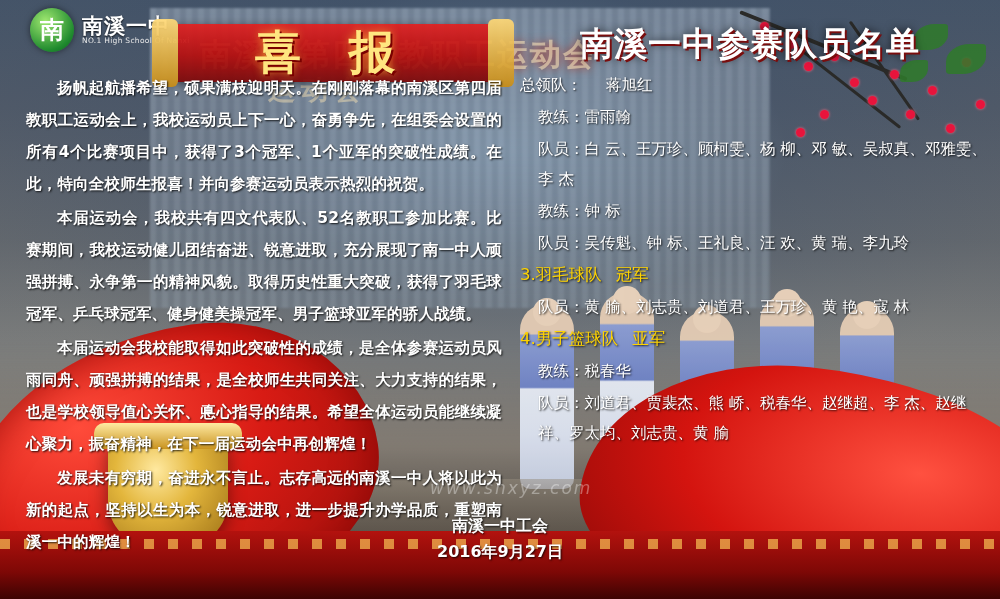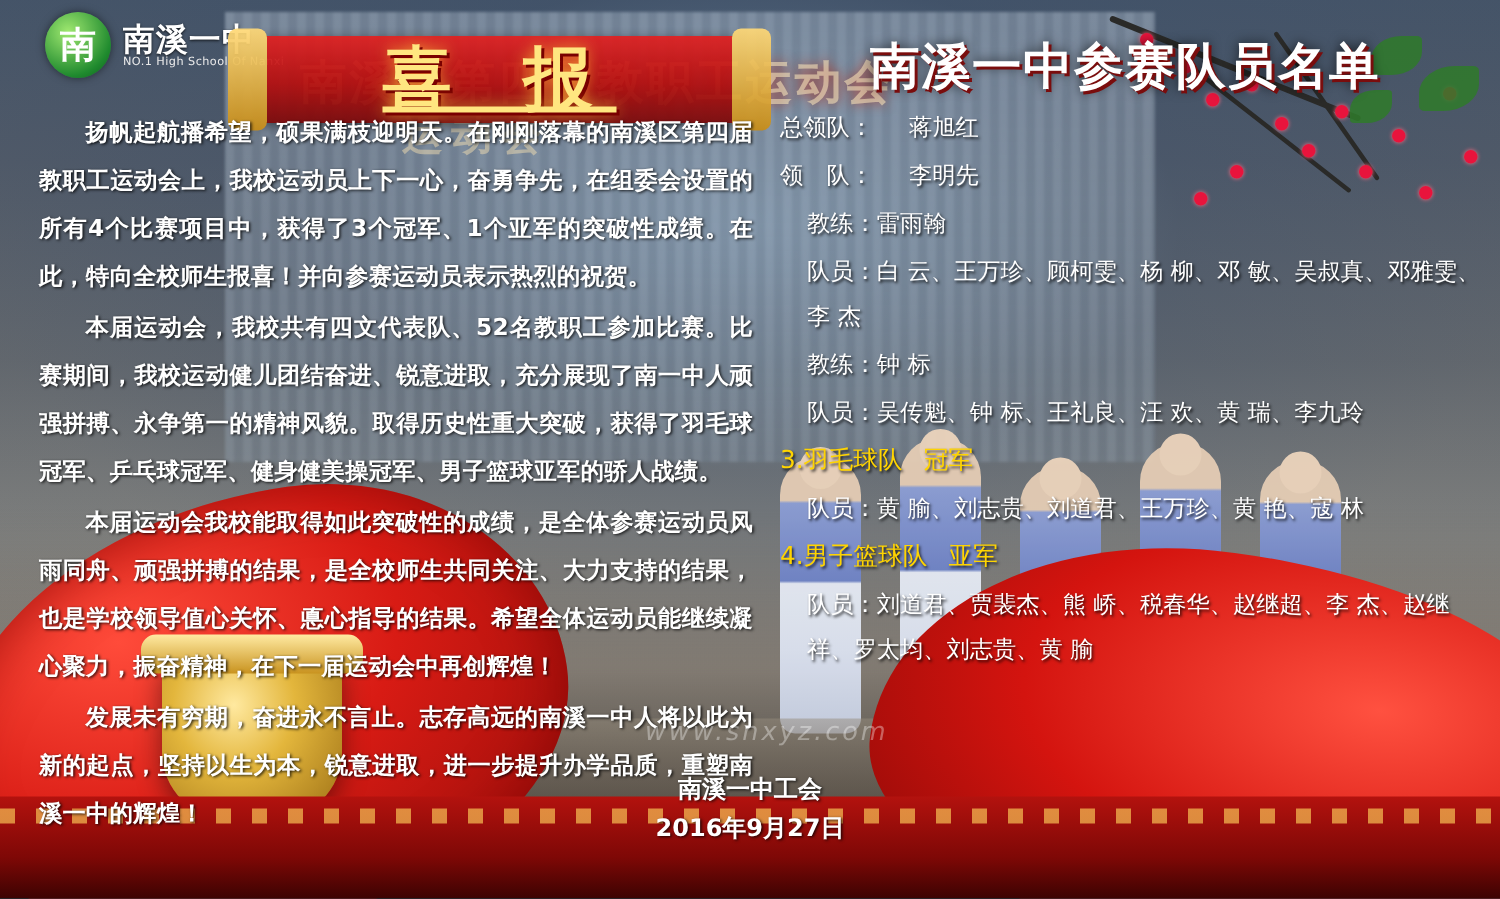--- a/index.html
+++ b/index.html
@@ -118,21 +118,20 @@
     content:"";position:absolute;top:-5px;width:26px;height:68px;border-radius:6px;
     background:linear-gradient(180deg,#ffd978,#c98d16);
   }
   .xibao-scroll:before{left:-16px;}
   .xibao-scroll:after{right:-16px;}
   .xibao{
     position:absolute;left:0;top:0;width:330px;height:70px;
     display:flex;align-items:center;justify-content:center;
     font-size:46px;font-weight:bold;color:#ffe680;letter-spacing:16px;
     text-shadow:2px 2px 0 #7a0000, 0 0 10px rgba(255,200,60,.8);
-    text-decoration:underline;
   }
 
   
   .ghost-banner{
     position:absolute;left:200px;top:34px;width:560px;
     font-size:31px;font-weight:bold;color:rgba(255,235,190,0.55);
     letter-spacing:2px;white-space:nowrap;
     text-shadow:0 0 8px rgba(180,40,20,.7);
   }
   .ghost-banner2{
@@ -260,23 +259,20 @@
     <p>本届运动会，我校共有四文代表队、52名教职工参加比赛。比赛期间，我校运动健儿团结奋进、锐意进取，充分展现了南一中人顽强拼搏、永争第一的精神风貌。取得历史性重大突破，获得了羽毛球冠军、乒乓球冠军、健身健美操冠军、男子篮球亚军的骄人战绩。</p>
     <p>本届运动会我校能取得如此突破性的成绩，是全体参赛运动员风雨同舟、顽强拼搏的结果，是全校师生共同关注、大力支持的结果，也是学校领导值心关怀、悳心指导的结果。希望全体运动员能继续凝心聚力，振奋精神，在下一届运动会中再创辉煌！</p>
     <p>发展未有穷期，奋进永不言止。志存高远的南溪一中人将以此为新的起点，坚持以生为本，锐意进取，进一步提升办学品质，重塑南溪一中的辉煌！</p>
   </div>
 
   <div class="roster">
 
     <div class="row">
       <span class="lead">总领队：</span><span>蒋旭红</span>
     </div>
-    <div class="row">
-      <span class="lead">领　队：</span><span>李明先</span>
-    </div>
 
     <div class="row indent">
       <span>教练：</span><span>雷雨翰</span>
     </div>
     <div class="row wrap indent">
       <span>队员：</span><span>白 云、王万珍、顾柯雯、杨 柳、邓 敏、吴叔真、邓雅雯、李 杰</span>
     </div>
 
     <div class="row indent">
       <span>教练：</span><span>钟 标</span>
@@ -287,20 +283,23 @@
 
     <div class="row grp-title">
       <span>3.</span><span>羽毛球队</span><span class="rank">冠军</span>
     </div>
     <div class="row wrap indent">
       <span>队员：</span><span>黄 腧、刘志贵、刘道君、王万珍、黄 艳、寇 林</span>
     </div>
 
     <div class="row grp-title">
       <span>4.</span><span>男子篮球队</span><span class="rank">亚军</span>
+    </div>
+    <div class="row indent">
+      <span>教练：</span><span>税春华</span>
     </div>
     <div class="row wrap indent">
       <span>队员：</span><span>刘道君、贾裴杰、熊 峤、税春华、赵继超、李 杰、赵继祥、罗太均、刘志贵、黄 腧</span>
     </div>
 
   </div>
 
   <div class="watermark">www.snxyz.com</div>
 
   <div class="footer">

